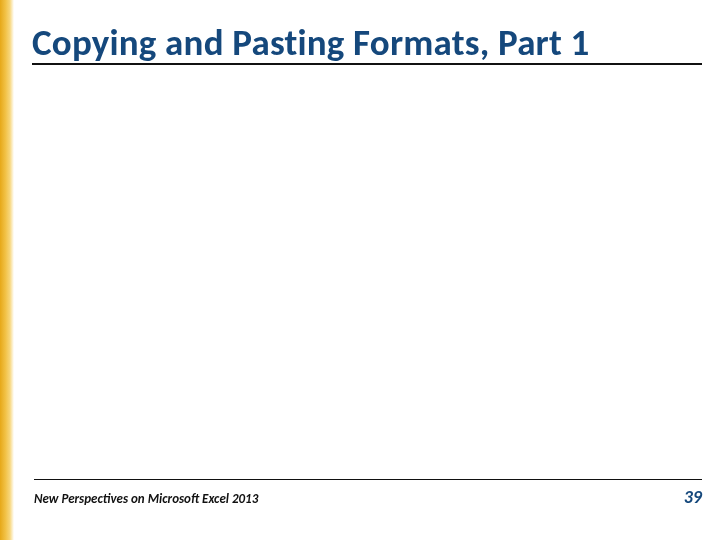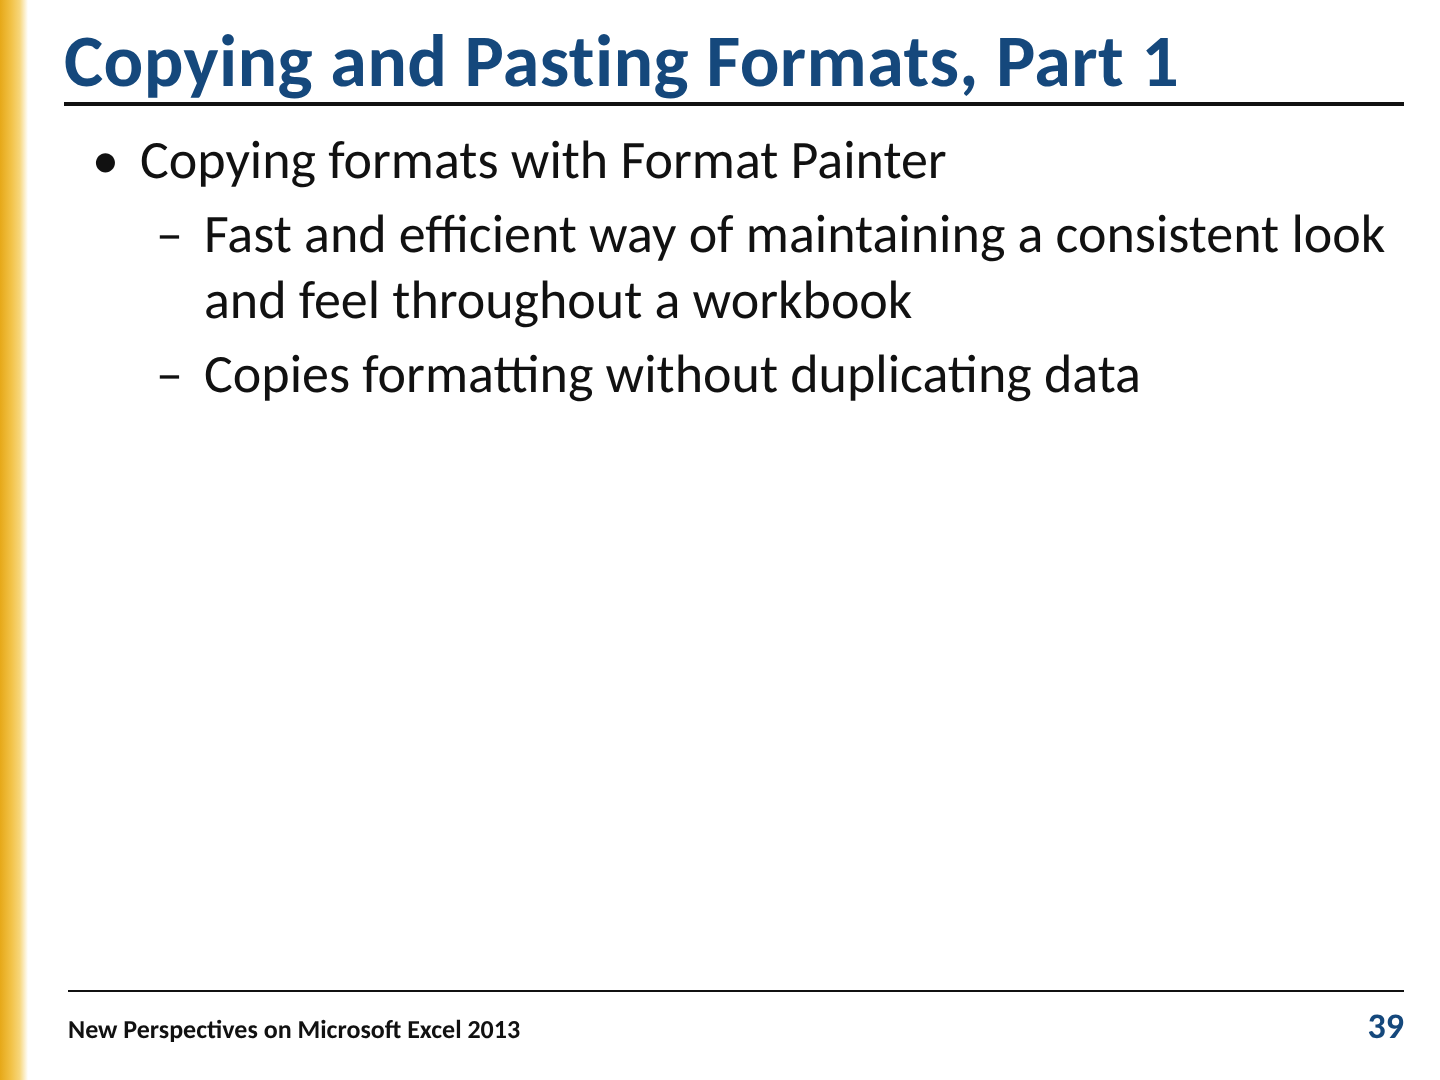--- a/index.html
+++ b/index.html
@@ -13,21 +13,21 @@
     position: absolute;
     left: 0; top: 0;
     width: 14px; height: 540px;
     background: linear-gradient(to right,
       #e6a818 0%, #f2c247 40%, #f7d67a 70%, #ffffff 100%);
   }
   .slide {
     position: absolute;
     left: 14px; top: 0;
     width: 706px; height: 540px;
-    padding: 10px 18px 0 18px;
+    padding: 22px 18px 0 18px;
   }
   .title {
     color: #15487c;
     font-size: 37px;
     font-weight: 700;
     line-height: 1.12;
     border-bottom: 2px solid #111;
     padding-bottom: 0px;
     margin-bottom: 12px;
     letter-spacing: 0.2px;
@@ -57,21 +57,22 @@
   .lvl2::before {
     content: "–";
     position: absolute;
     left: 46px;
     top: 0;
     font-size: 27px;
   }
   .footer {
     position: absolute;
     left: 20px; right: 18px;
-    bottom: 16px;
+    bottom: 32px;
+    font-style: italic;
   }
   .footer-rule {
     border-top: 1.5px solid #111;
     margin-bottom: 6px;
   }
   .footer-row {
     display: flex;
     justify-content: space-between;
     align-items: baseline;
     font-size: 13px;
@@ -81,31 +82,20 @@
   .footer-right { color: #15487c; font-weight: 600; font-size: 18px; }
 </style>
 </head>
 <body>
 
 <div class="accent-strip"></div>
 
 <div class="slide">
   <h1 class="title">Copying and Pasting Formats, Part 1</h1>
 
-  <div class="body">
-    <div class="lvl1">
-      <span>Copying formats with Format Painter</span>
-    </div>
-    <div class="lvl2">
-      <span>Fast and efficient way of maintaining a consistent look and feel throughout a workbook</span>
-    </div>
-    <div class="lvl2">
-      <span>Copies formatting without duplicating data</span>
-    </div>
-  </div>
 
   <div class="footer">
     <div class="footer-rule"></div>
     <div class="footer-row">
       <span class="footer-left">New Perspectives on Microsoft Excel 2013</span>
       <span class="footer-right">39</span>
     </div>
   </div>
 </div>
 

